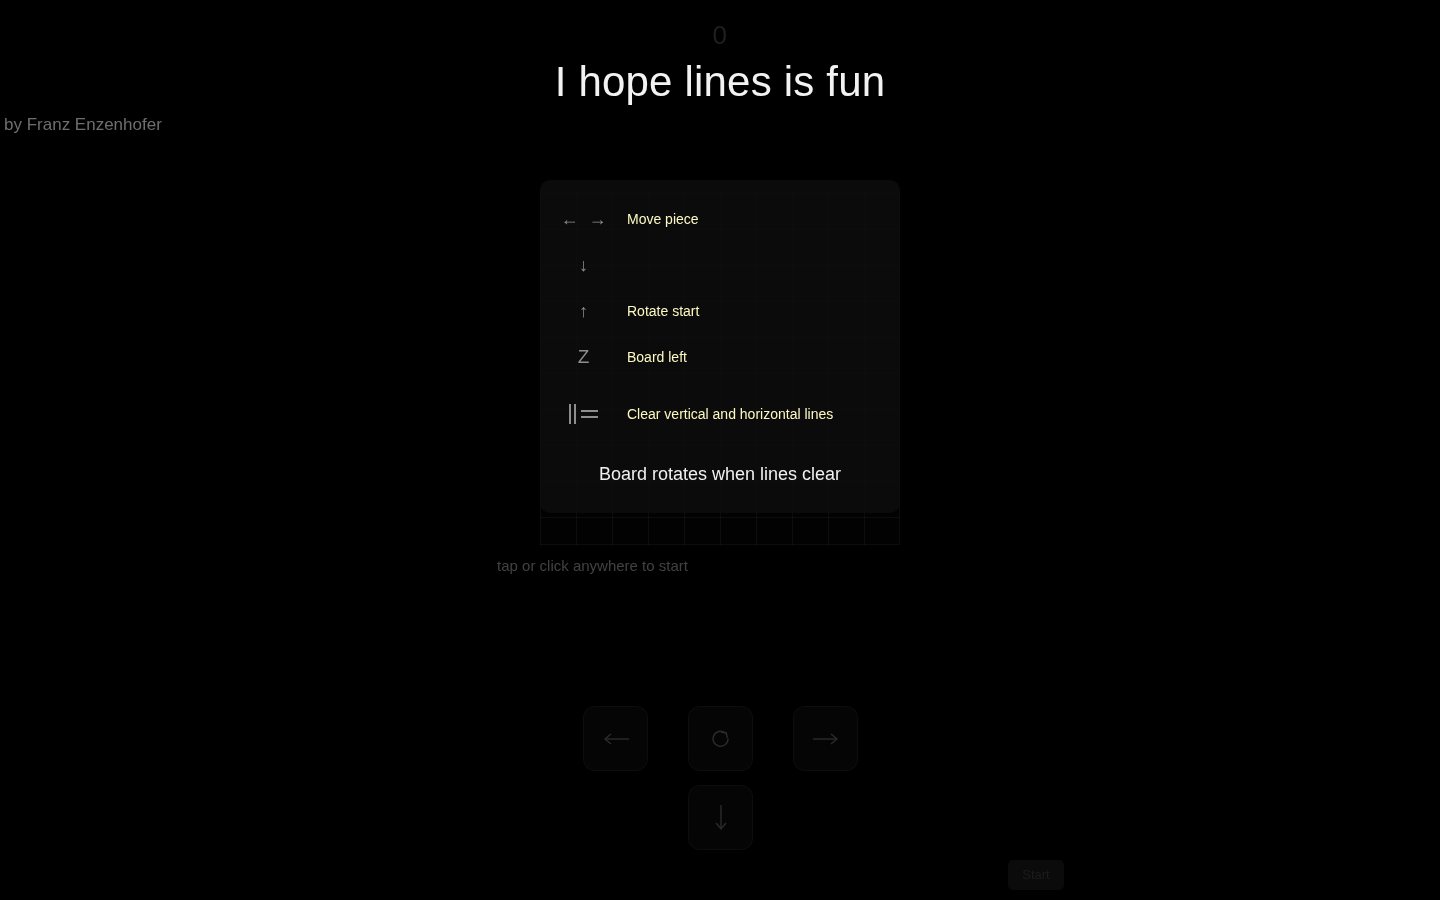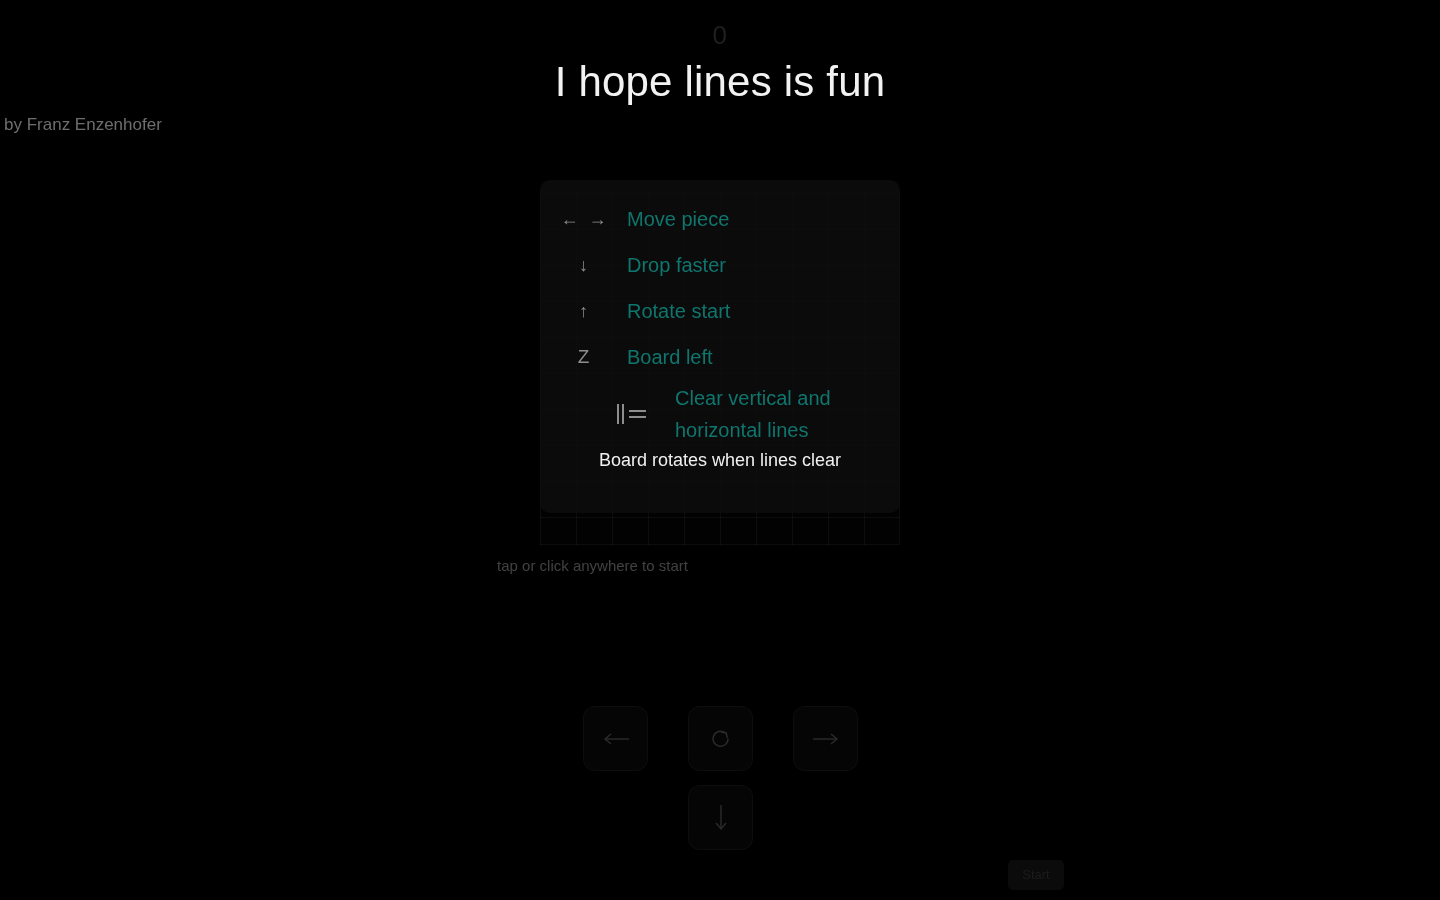--- a/index.html
+++ b/index.html
@@ -106,31 +106,32 @@
     font-size: 18px;
     line-height: 20px;
     font-weight: 400;
   }
 
   .keycol .glyph { display: inline-block; }
   .keycol .letter { font-size: 19px; color: #8d8d8d; }
 
   .desc {
     flex: 1 1 auto;
-    font-size: 20px;
+    font-size: 14px;
     line-height: 32px;
-    color: #0f766e;
+    color: #fef9c3;
     font-weight: 400;
     padding-right: 14px;
   }
 
-  .row.wrap { min-height: 68px; align-items: center; justify-content: flex-end; }
+  .row.wrap { min-height: 68px; align-items: center; }
   .row.wrap .desc { max-width: 225px; }
 
   .note {
+    margin-top: 14px;
     text-align: center;
     font-size: 18px;
     line-height: 24px;
     color: #f0f0f0;
     padding: 0 20px;
   }
 
   
   .vh-icon {
     display: inline-flex;
@@ -242,21 +243,20 @@
       <span class="glyph">←</span>
       <span class="glyph">→</span>
     </div>
     <div class="desc">Move piece</div>
   </div>
 
   <div class="row">
     <div class="keycol">
       <span class="glyph">↓</span>
     </div>
-    <div class="desc">Drop faster</div>
   </div>
 
   <div class="row">
     <div class="keycol">
       <span class="glyph">↑</span>
     </div>
     <div class="desc">Rotate start</div>
   </div>
 
   <div class="row">

